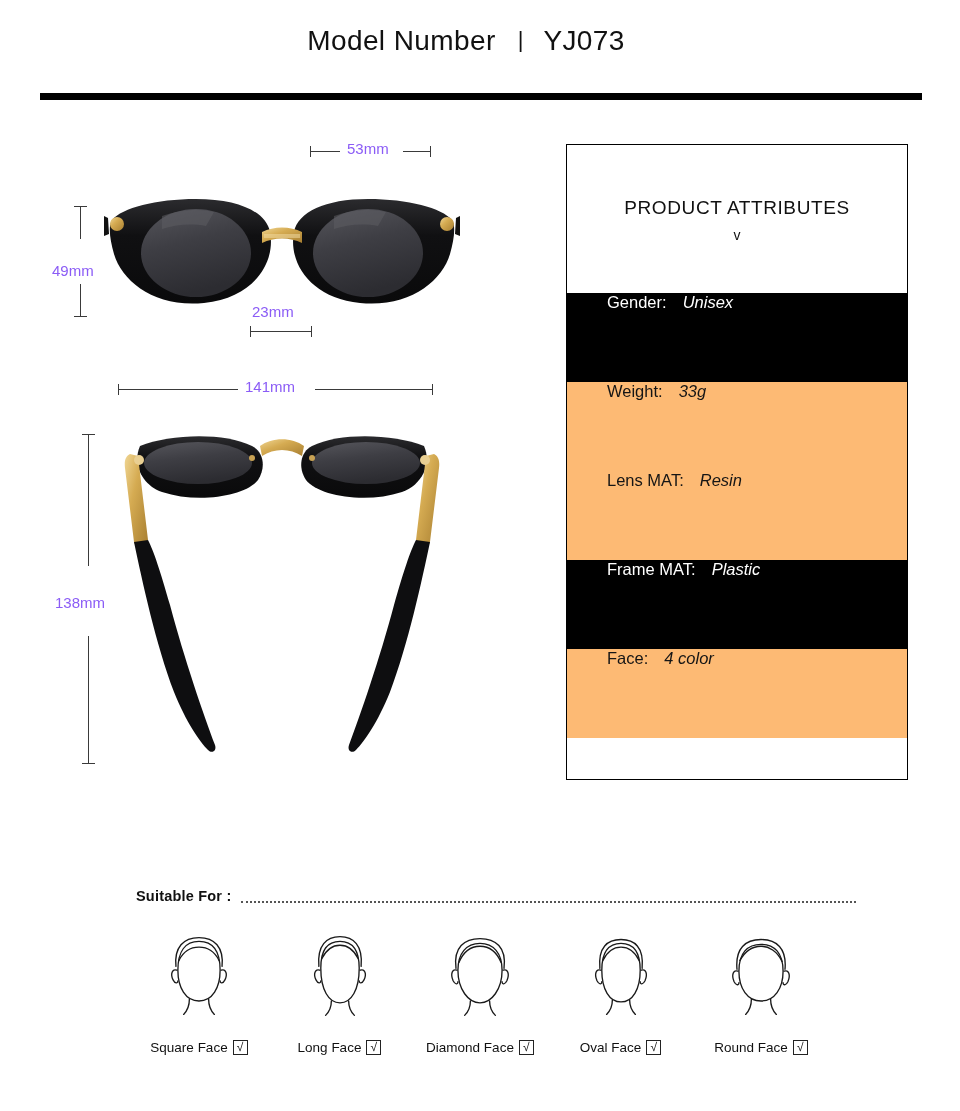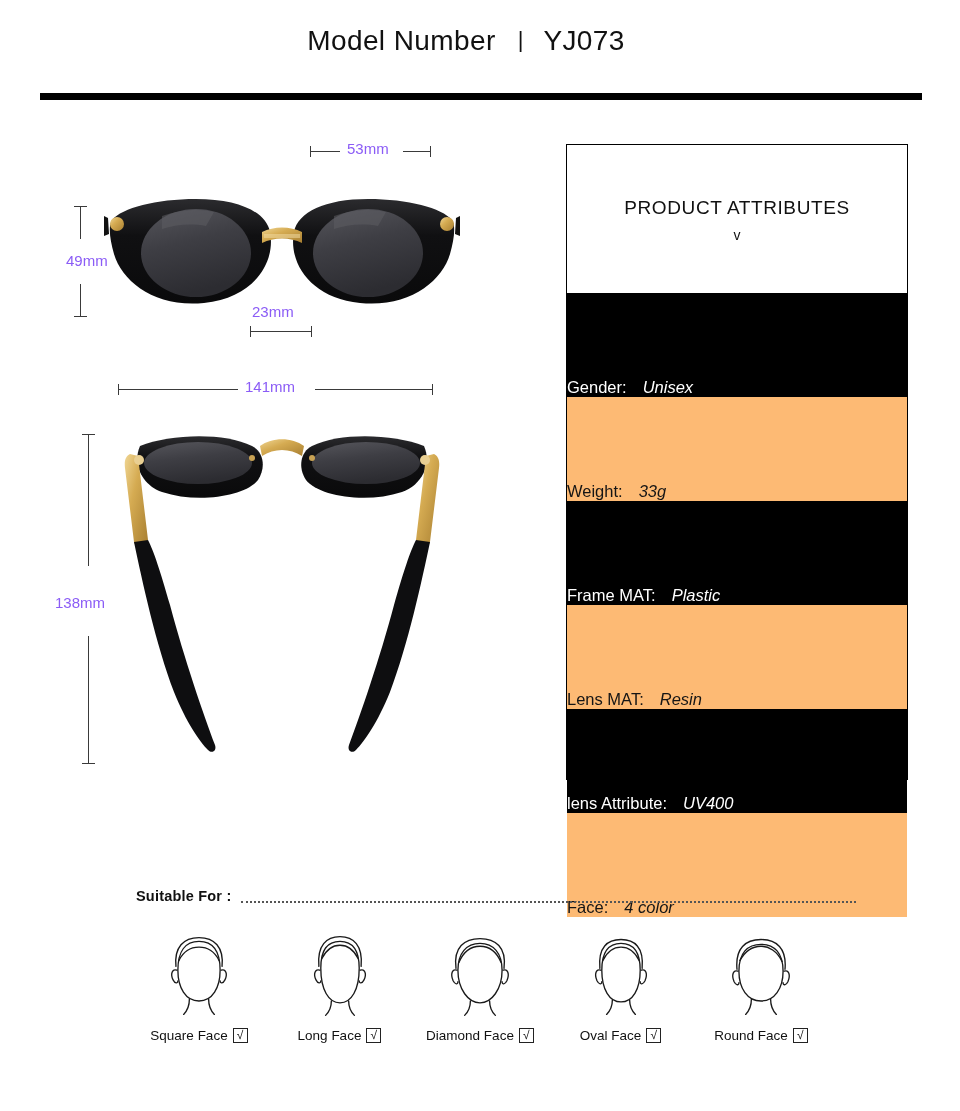--- a/index.html
+++ b/index.html
@@ -143,23 +143,24 @@
     color: #111;
     font-weight: 400;
   }
   .attr-chev {
     margin-top: 9px;
     font-size: 14px;
     color: #111;
     line-height: 1;
   }
   .attr-row {
-    height: 104px;
-    display: flex;
-    align-items: flex-end;
+    height: 89px;
+    display: flex;
+    align-items: flex-start;
+    padding-left: 40px;
     box-sizing: border-box;
     font-size: 16.5px;
   }
   .attr-row.dark {
     background: #000000;
     color: #ffffff;
   }
   .attr-row.light {
     background: #fdba74;
     color: #151515;
@@ -207,21 +208,21 @@
     width: 138px;
     display: flex;
     flex-direction: column;
     align-items: center;
   }
   .face-art {
     width: 96px;
     height: 96px;
   }
   .face-caption {
-    margin-top: 4px;
+    margin-top: 16px;
     display: flex;
     align-items: center;
     gap: 5px;
     font-size: 13.5px;
     color: #111;
     white-space: nowrap;
   }
   .checkbox {
     display: inline-block;
     width: 15px;
@@ -249,21 +250,21 @@
   <div class="views">
 
     <div class="cap-v" style="left:310px; top:28px;"></div>
     <div class="hline" style="left:310px; top:33px; width:30px;"></div>
     <span class="dimtext" style="left:347px; top:22px;">53mm</span>
     <div class="hline" style="left:403px; top:33px; width:28px;"></div>
     <div class="cap-v" style="left:430px; top:28px;"></div>
 
     <div class="cap-h" style="left:74px; top:88px;"></div>
     <div class="vline" style="left:80px; top:88px; height:33px;"></div>
-    <span class="dimtext" style="left:52px; top:134px;margin-left:14px;">49mm</span>
+    <span class="dimtext" style="left:52px; top:144px;">49mm</span>
     <div class="vline" style="left:80px; top:166px; height:33px;"></div>
     <div class="cap-h" style="left:74px; top:198px;"></div>
 
     <svg class="glasses-front" viewBox="0 0 356 120">
       <defs>
         <linearGradient id="lensGrad" x1="0" y1="0" x2="0.3" y2="1">
           <stop offset="0%" stop-color="#56565c"></stop>
           <stop offset="45%" stop-color="#3e3e44"></stop>
           <stop offset="100%" stop-color="#2c2c31"></stop>
         </linearGradient>
@@ -346,31 +347,27 @@
     </div>
 
     <div class="attr-row dark">
       <span class="attr-label">Gender:</span>
       <span class="attr-value">Unisex</span>
     </div>
     <div class="attr-row light">
       <span class="attr-label">Weight:</span>
       <span class="attr-value">33g</span>
     </div>
+    <div class="attr-row light">
+      <span class="attr-label">Lens MAT:</span>
+      <span class="attr-value">Resin</span>
+    </div>
     <div class="attr-row dark">
       <span class="attr-label">Frame MAT:</span>
       <span class="attr-value">Plastic</span>
-    </div>
-    <div class="attr-row light">
-      <span class="attr-label">Lens MAT:</span>
-      <span class="attr-value">Resin</span>
-    </div>
-    <div class="attr-row dark">
-      <span class="attr-label">lens Attribute:</span>
-      <span class="attr-value">UV400</span>
     </div>
     <div class="attr-row light">
       <span class="attr-label">Face:</span>
       <span class="attr-value">4  color</span>
     </div>
   </div>
 
   <div class="suitable">
     <span class="suitable-label">Suitable For :</span>
     <span class="suitable-dots"></span>

